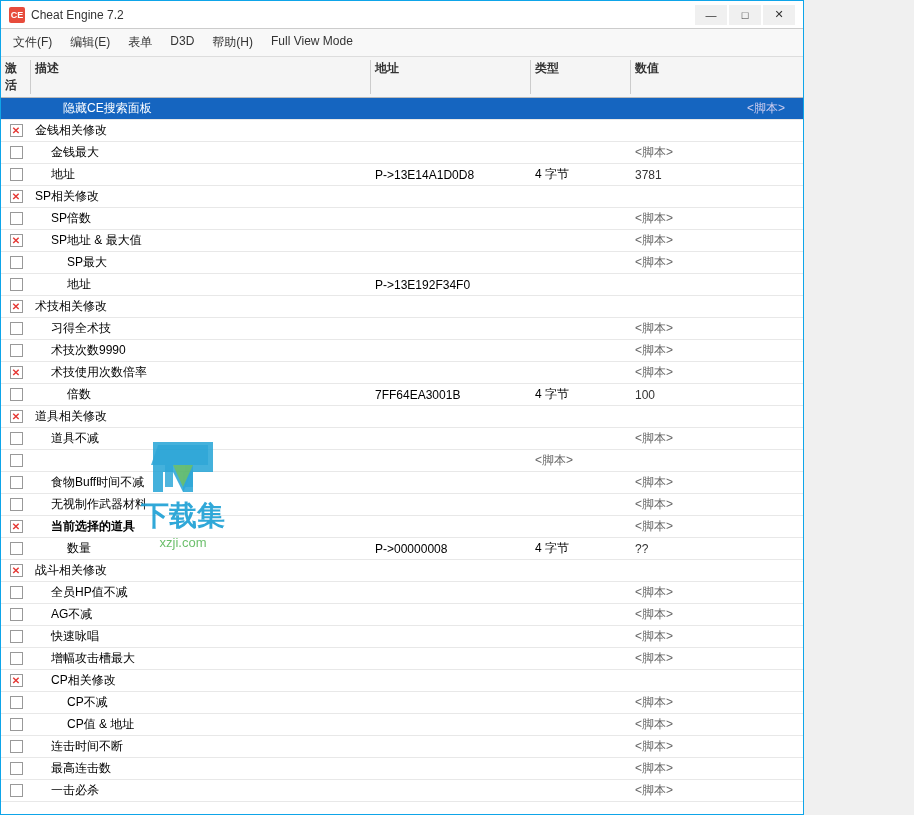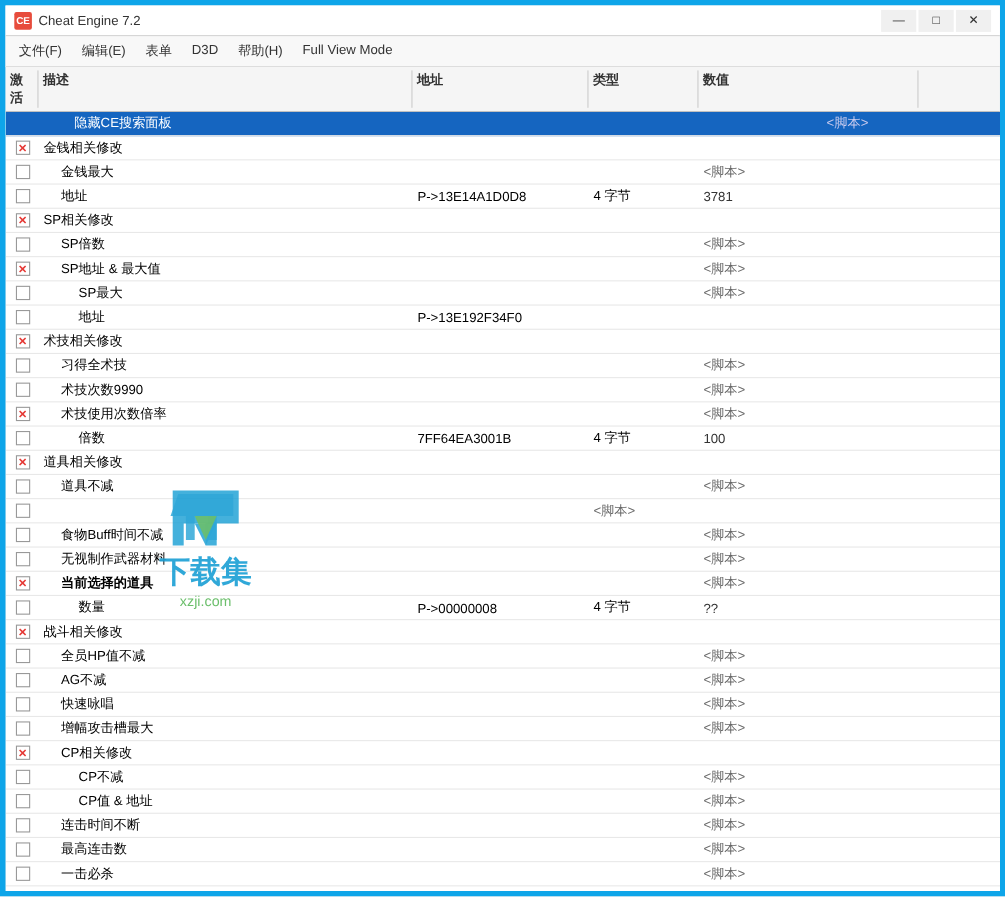--- a/index.html
+++ b/index.html
@@ -6,24 +6,24 @@
     body {
       font-family: "Microsoft YaHei", "SimSun", sans-serif;
       font-size: 12px;
       background: #f0f0f0;
       width: 914px;
       height: 815px;
       overflow: hidden;
     }
 
     .window {
-      width: 914px;
+      width: 804px;
       height: 815px;
       background: #f0f0f0;
-      border: 5px solid #0ea5e9;
+      border: 1px solid #0ea5e9;
       display: flex;
       flex-direction: column;
     }
 
     .title-bar {
       background: #fff;
       display: flex;
       align-items: center;
       justify-content: space-between;
       padding: 4px 8px;

